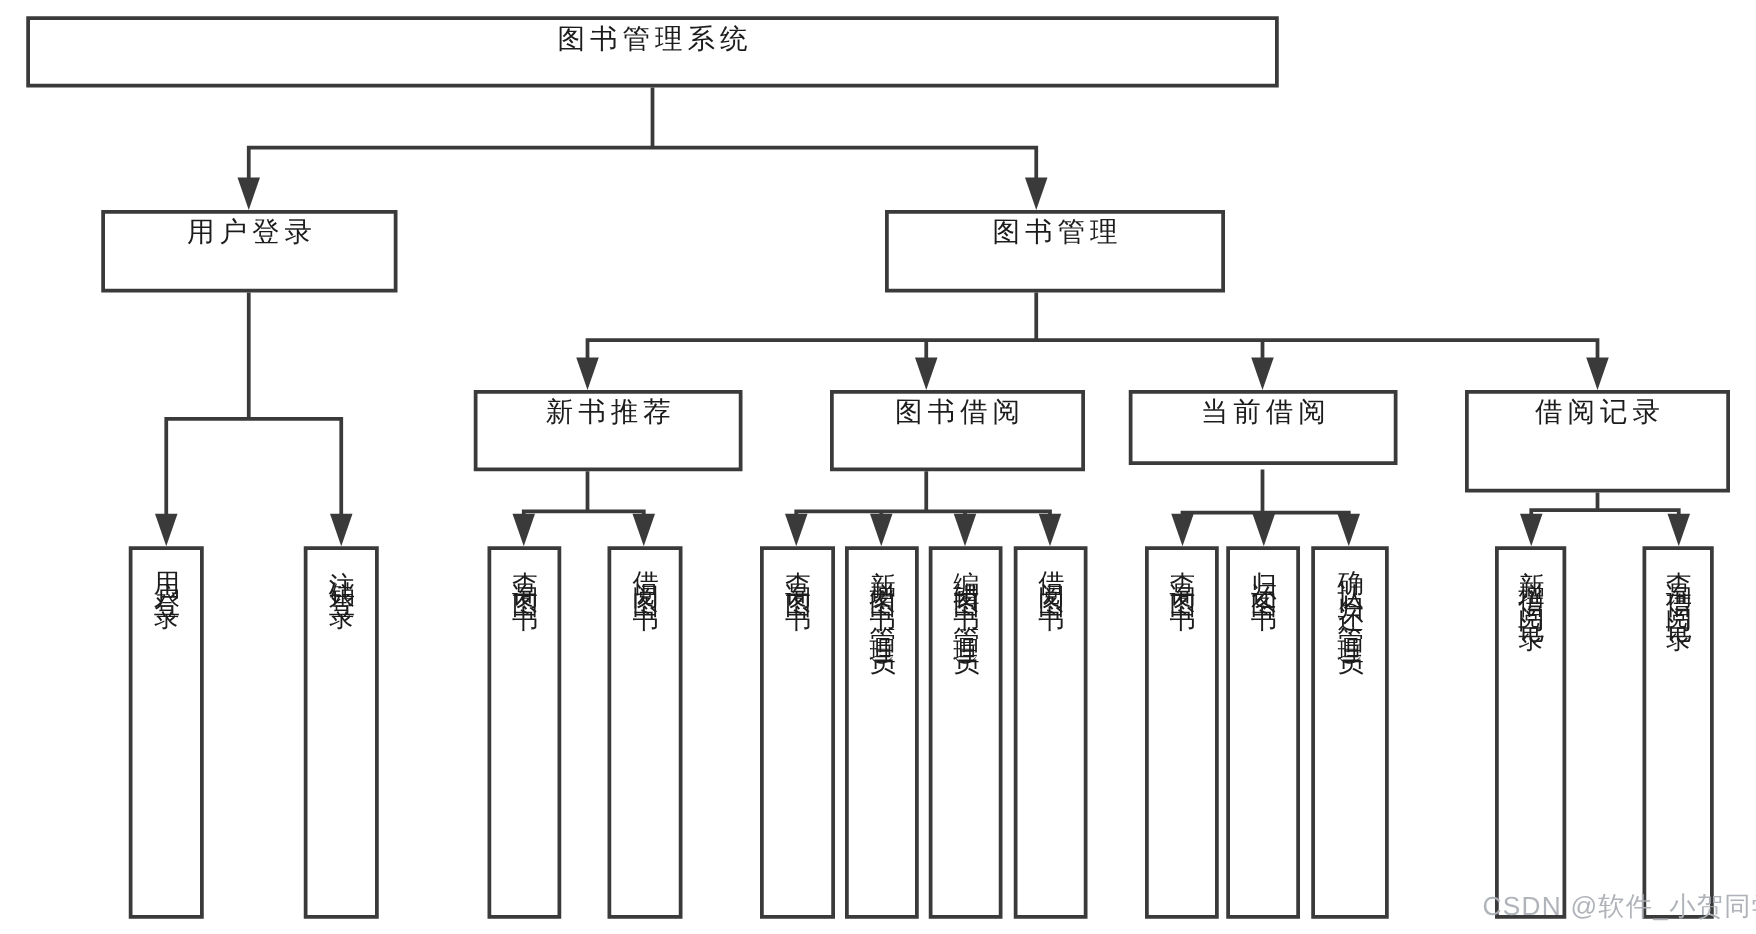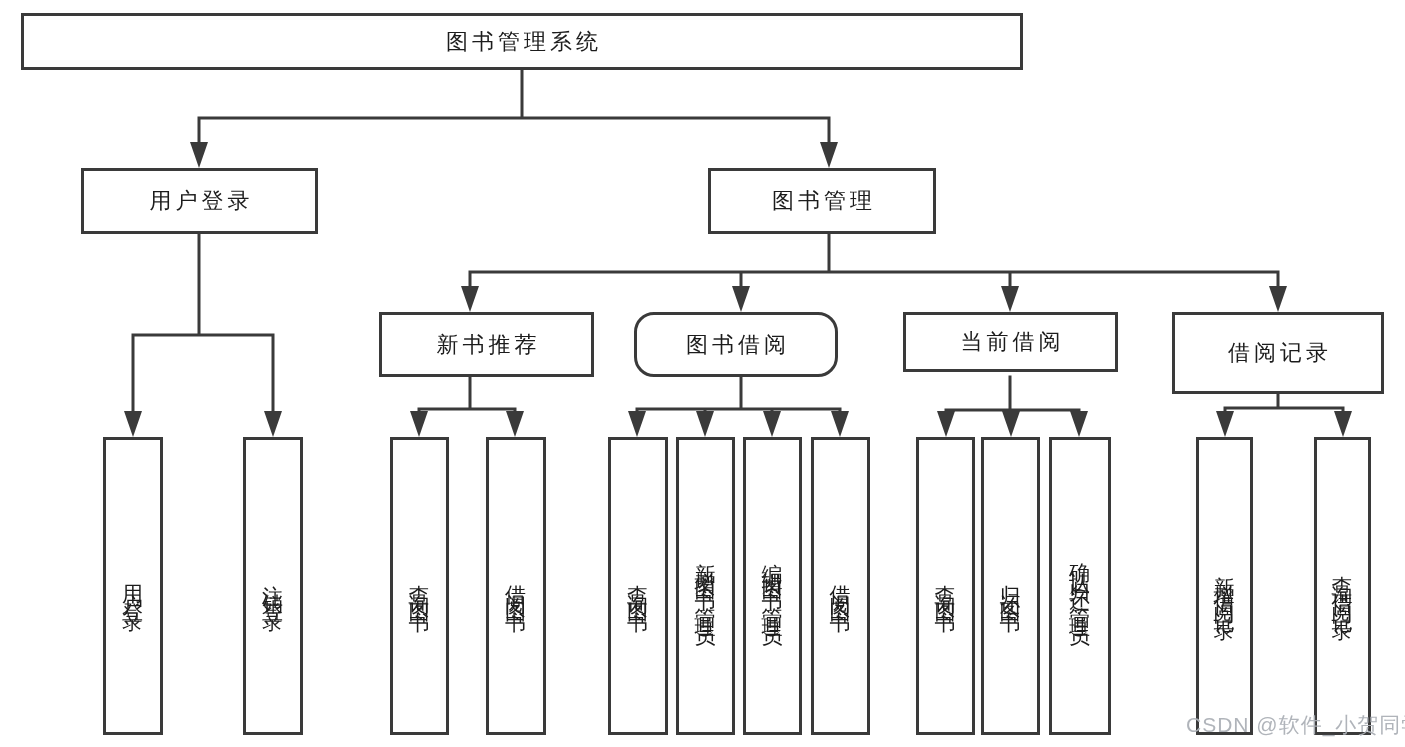--- a/index.html
+++ b/index.html
@@ -21,21 +21,20 @@
     top: 0;
     width: 1405px;
     height: 747px;
   }
   .node {
     position: absolute;
     box-sizing: border-box;
     background: #ffffff;
     border: 3px solid #3a3a3a;
     display: flex;
-    align-items: center;
     justify-content: center;
     color: #1c1c1c;
   }
   .node.h span {
     font-size: 22px;
     letter-spacing: 4px;
     white-space: nowrap;
     text-indent: 4px; 
   }
   .node.v span {
@@ -52,24 +51,24 @@
     top: 711px;
     font-size: 21px;
     letter-spacing: 1px;
     color: rgba(172, 176, 182, 0.95);
     white-space: nowrap;
   }
 
   
   #n-root   { left: 21px;  top: 13px;  width: 1002px; height: 57px; }
   #n-login  { left: 81px;  top: 168px; width: 237px;  height: 66px; }
-  #n-mgmt   { left: 708px; top: 168px; width: 228px;  height: 66px; }
+  #n-mgmt   { left: 708px; top: 168px; width: 272px;  height: 66px; }
 
   #n-rec    { left: 379px;  top: 312px; width: 215px; height: 65px; }
-  #n-bor    { left: 634px;  top: 312px; width: 204px; height: 65px; border-radius: 20px; }
+  #n-bor    { left: 664px;  top: 312px; width: 204px; height: 65px; }
   #n-cur    { left: 903px;  top: 312px; width: 215px; height: 60px; }
   #n-his    { left: 1172px; top: 312px; width: 212px; height: 82px; }
 
   .leaf { top: 437px; height: 298px; }
   #l-a1 { left: 103px;  width: 60px; }
   #l-a2 { left: 243px;  width: 60px; }
   #l-b1 { left: 390px;  width: 59px; }
   #l-b2 { left: 486px;  width: 60px; }
   #l-c1 { left: 608px;  width: 60px; }
   #l-c2 { left: 676px;  width: 59px; }

